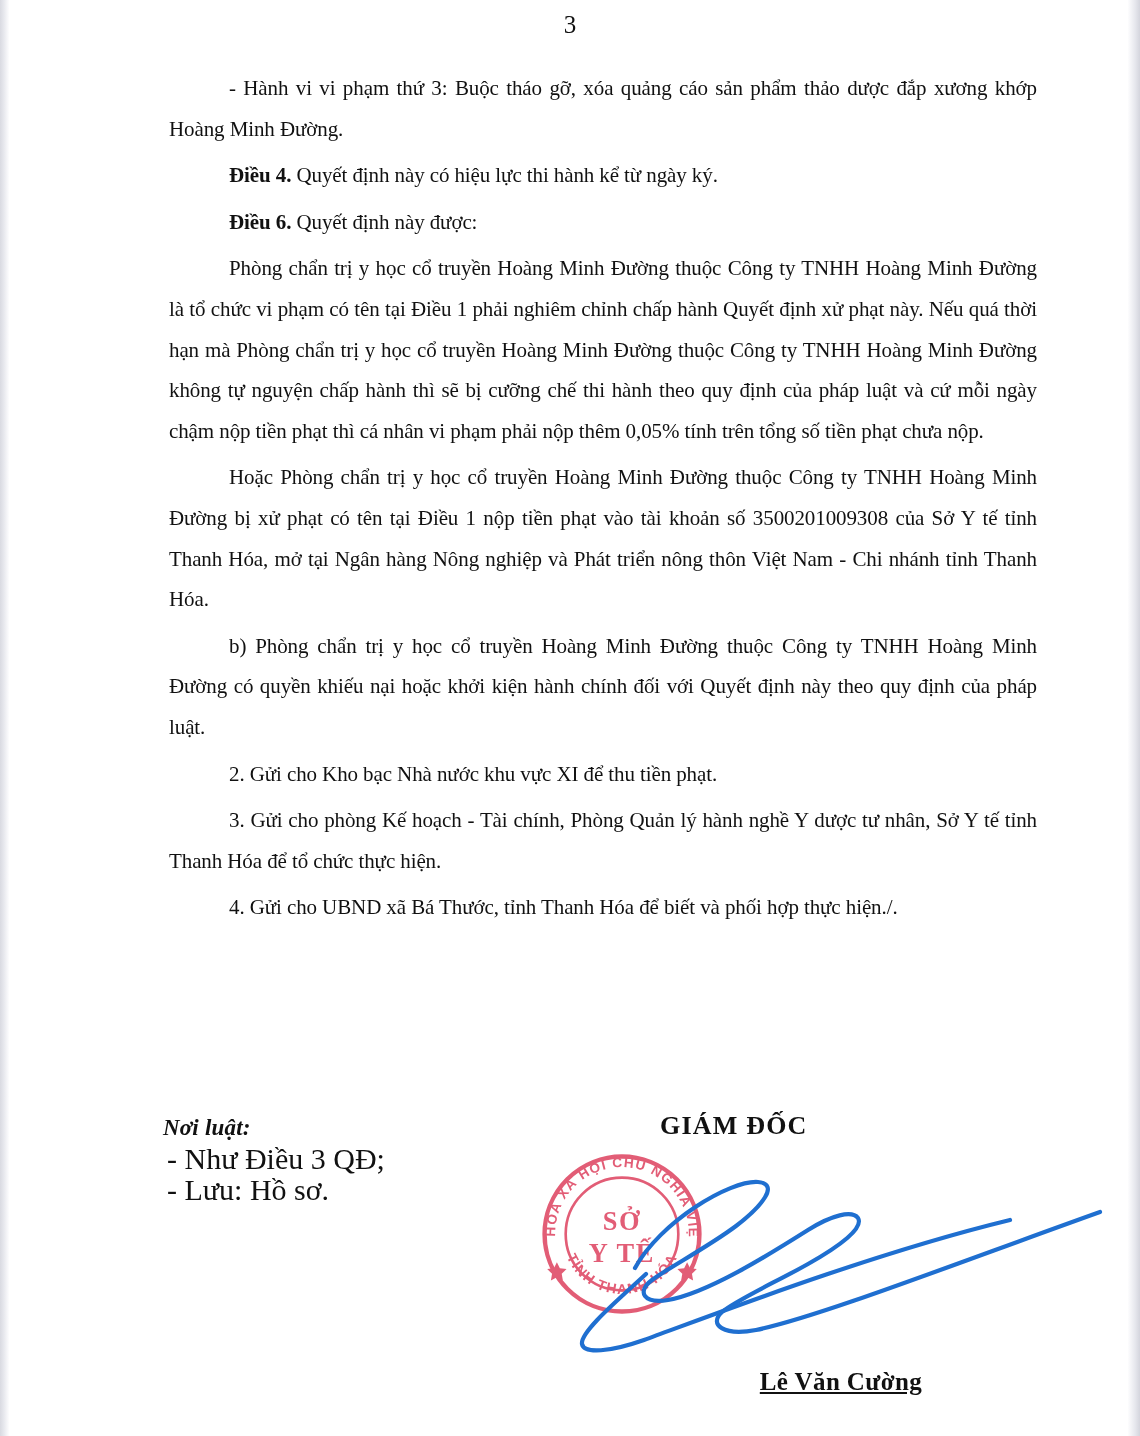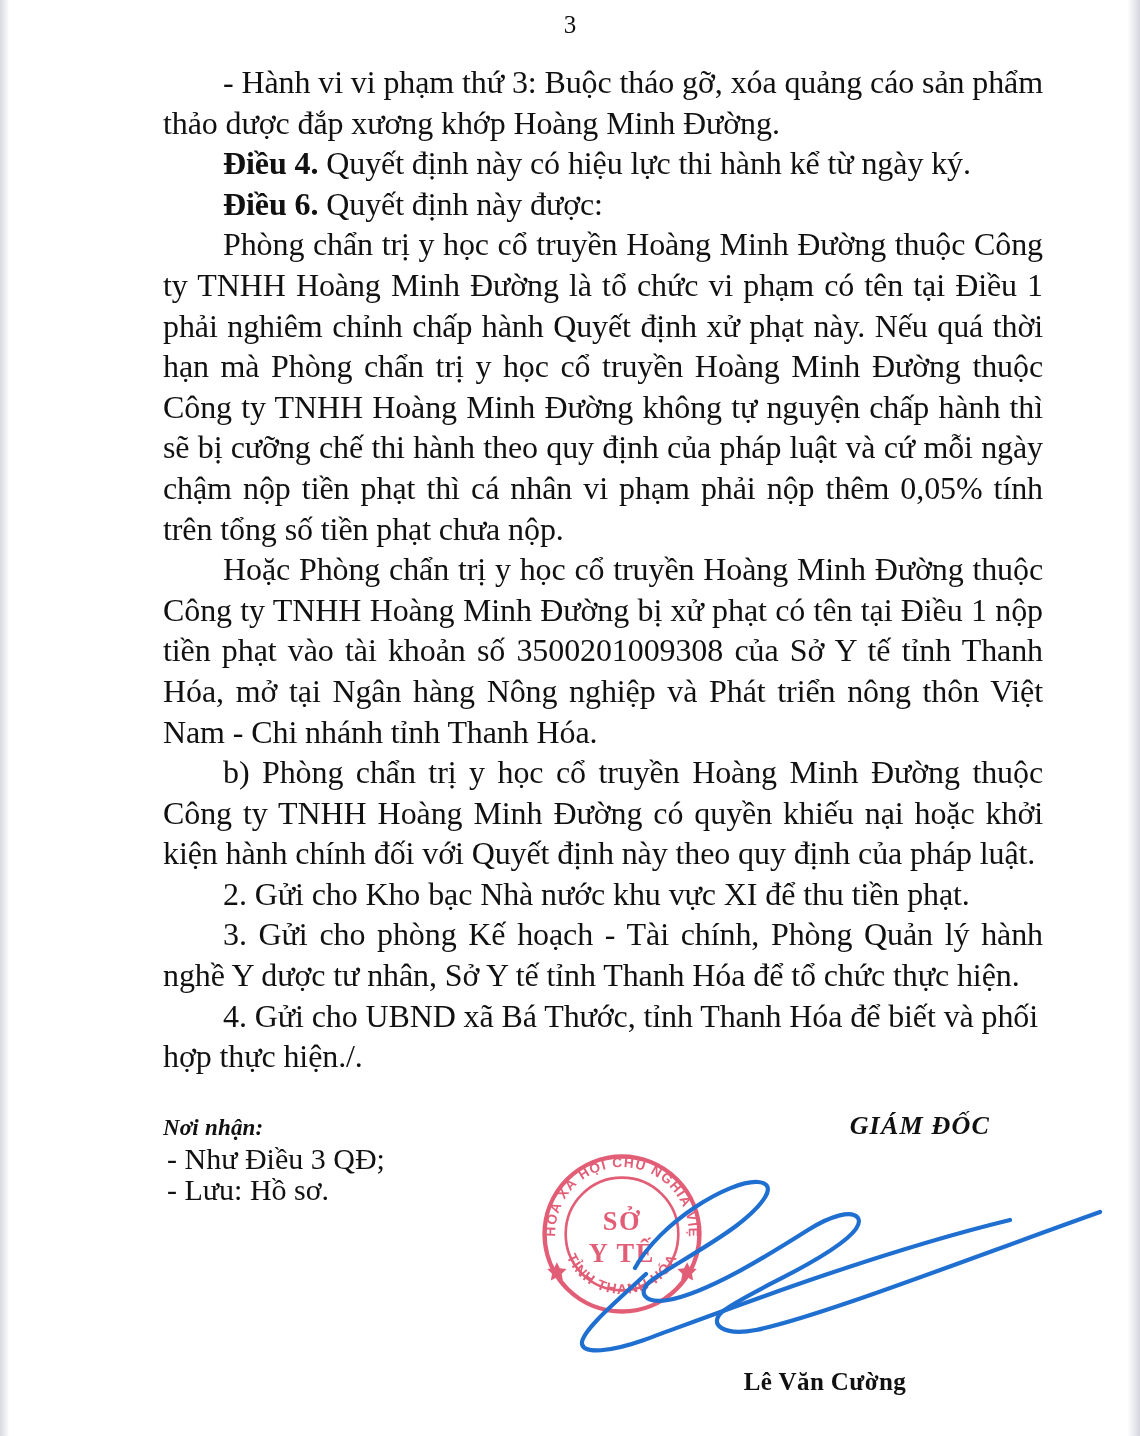--- a/index.html
+++ b/index.html
@@ -41,25 +41,25 @@
   }
 
   .body-text {
     position: absolute;
     left: 163px;
     top: 62px;
     width: 880px;
   }
 
   p.para {
-    margin: 0;
+    margin: 6px;
     text-align: justify;
     text-justify: inter-word;
     text-indent: 60px;
-    font-size: 32px;
+    font-size: 21px;
     line-height: 40.6px;
     letter-spacing: -0.1px;
   }
   p.para:last-child { text-align: left; }
   p.para.flush { text-align: left; }
   b.art { font-weight: bold; }
 
   
   .sign-block {
     position: absolute;
@@ -85,37 +85,37 @@
     font-size: 30px;
     line-height: 31px;
     padding-left: 4px;
   }
 
   .signer {
     position: absolute;
     left: 660px;
     top: 6px;
     width: 330px;
-    text-align: right;
-    font-style: italic;
+    text-align: left;
   }
   .signer .title {
     font-weight: bold;
     font-size: 26px;
     letter-spacing: 1.2px;
   }
   .signer-name {
     position: absolute;
-    left: 660px;
+    left: 676px;
     top: 1368px;
     width: 330px;
     text-align: center;
     font-weight: bold;
     font-size: 25px;
     letter-spacing: 0.4px;
+    text-decoration: underline;
   }
 
   
   .seal {
     position: absolute;
     left: 534px;
     top: 1146px;
     width: 176px;
     height: 176px;
     opacity: 0.92;
@@ -164,21 +164,21 @@
 
     <p class="para"><span>3. Gửi cho phòng Kế hoạch - Tài chính, Phòng Quản lý hành nghề Y dược tư nhân, Sở Y tế tỉnh Thanh Hóa để tổ chức thực hiện.</span></p>
 
     <p class="para flush"><span>4. Gửi cho UBND xã Bá Thước, tỉnh Thanh Hóa để biết và phối hợp thực hiện./.</span></p>
 
   </div>
 
   <div class="sign-block">
 
     <div class="recipients">
-      <div class="rec-title">Nơi nhận:</div>
+      <div class="rec-title">Nơi luật:</div>
       <div class="rec-item">- Như Điều 3 QĐ;</div>
       <div class="rec-item">- Lưu: Hồ sơ.</div>
     </div>
 
     <div class="signer">
       <div class="title">GIÁM ĐỐC</div>
     </div>
 
   </div>
 

